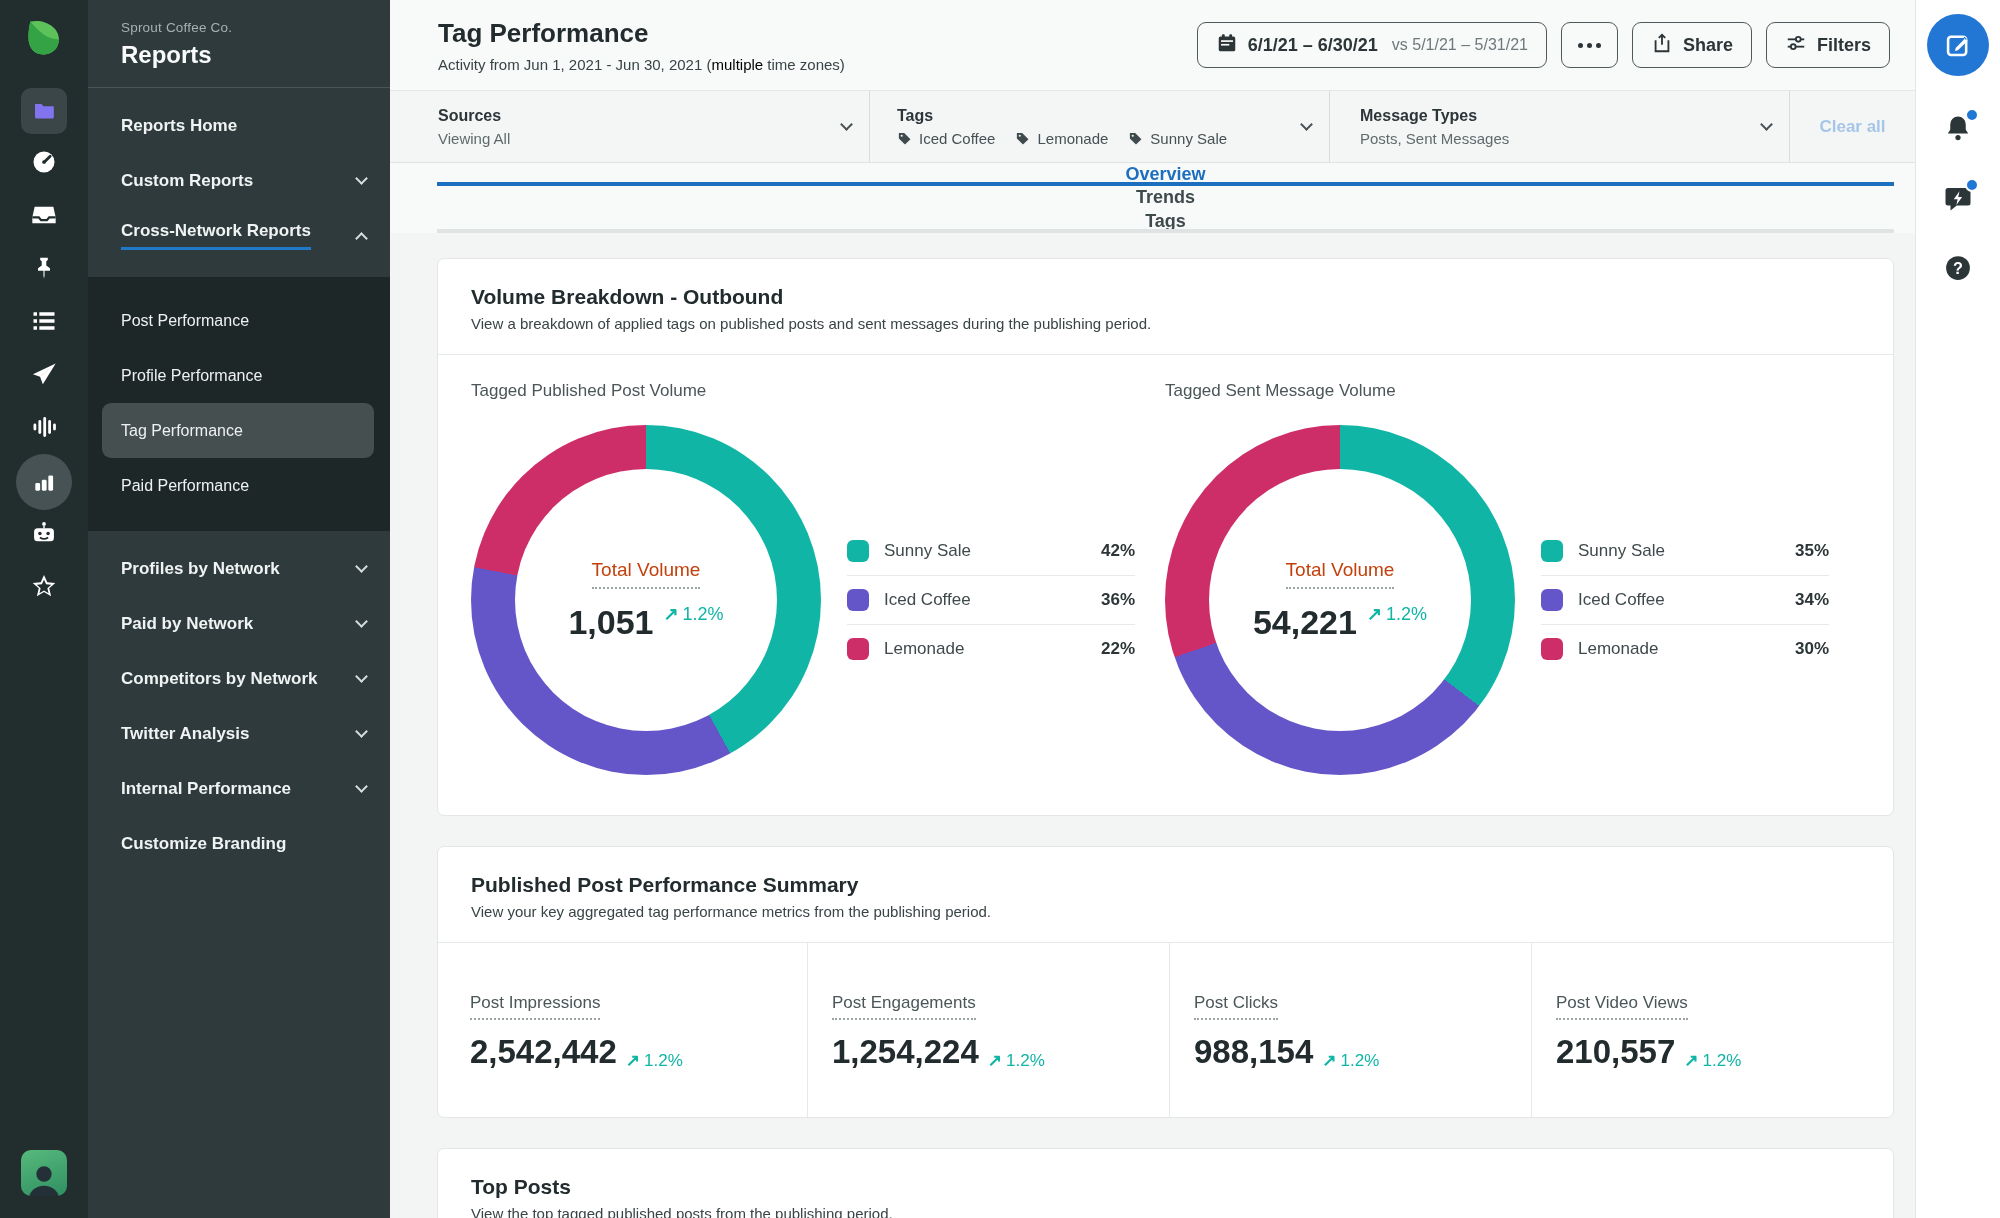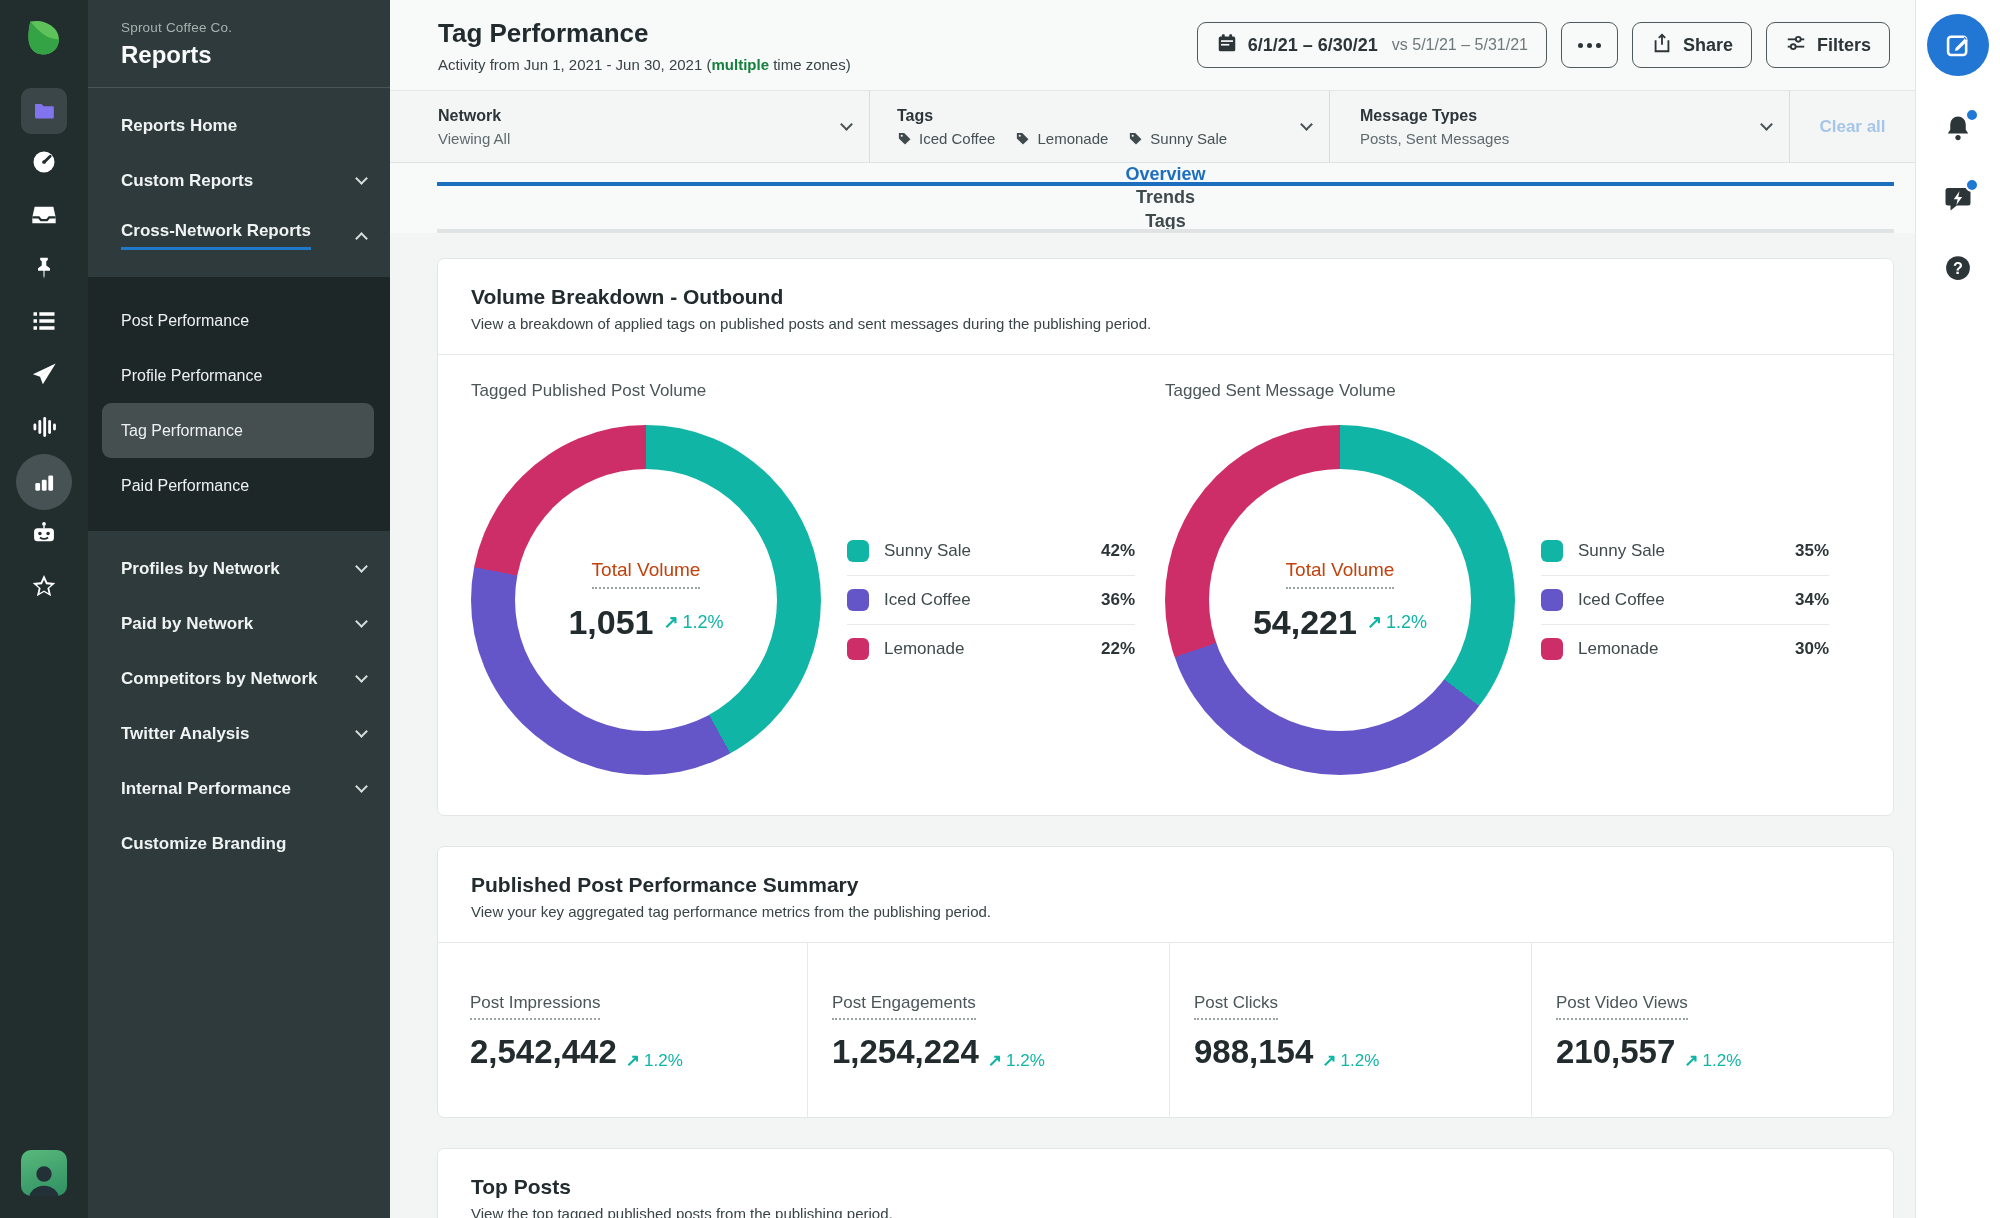--- a/index.html
+++ b/index.html
@@ -32,21 +32,21 @@
   .chev.up { transform:rotate(-135deg); margin-top:6px; }
   .subgroup { background:#1d2728; padding:16px 0 18px; }
   .sub-item { display:flex; align-items:center; height:55px; padding:0 24px 0 33px; font-size:16px; font-weight:normal; color:#eef1f1; cursor:pointer; }
   .sub-item.selected { background:#454f50; border-radius:9px; margin:0 16px 0 14px; padding-left:19px; }
 
   
   .main { flex:1; display:flex; flex-direction:column; min-width:0; }
   .topbar { height:90px; background:#f8f9f9; display:flex; align-items:center; padding:0 25px 0 48px; }
   .page-title { font-size:26px; font-weight:bold; color:#222b2d; }
   .page-sub { font-size:15px; color:#394446; margin-top:7px; }
-  .page-sub .lnk { color:#15803d; font-weight:bold; cursor:pointer; }
+  .page-sub .lnk { color:#000000; font-weight:normal; cursor:pointer; }
   .topbar-right { margin-left:auto; display:flex; align-items:center; gap:14px; }
   .btn { border:1.5px solid #4f5a5c; border-radius:9px; height:46px; display:flex; align-items:center; padding:0 18px; background:transparent; cursor:pointer; font-size:18px; font-weight:bold; color:#2c3537; gap:10px; }
   .btn .cmp { font-weight:normal; color:#6e797b; font-size:16px; margin-left:4px; }
   .btn.more { padding:0 16px; gap:4px; }
   .dot3 { width:5px; height:5px; border-radius:50%; background:#2c3537; }
 
   .filterbar { height:73px; background:#f4f5f5; border-top:1px solid #e4e6e6; border-bottom:1px solid #e0e3e3; display:flex; }
   .fcol { display:flex; align-items:center; cursor:pointer; border-right:1px solid #d9dcdc; }
   .fcol-inner { flex:1; padding:0 10px 0 0; }
   .fcol1 { width:480px; padding-left:48px; }
@@ -72,21 +72,21 @@
   .card-title { font-size:21px; font-weight:bold; color:#222b2d; }
   .card-desc { font-size:15px; color:#394446; margin-top:6px; }
 
   .charts-row { display:flex; padding:26px 34px 40px 33px; }
   .chart-col { flex:1; min-width:0; }
   .chart-title { font-size:17px; color:#4b5658; }
   .chart-body { display:flex; align-items:center; margin-top:24px; }
   .donut { width:350px; height:350px; border-radius:50%; position:relative; flex-shrink:0; }
   .donut-hole { position:absolute; left:44px; top:44px; width:262px; height:262px; border-radius:50%; background:#fff; display:flex; flex-direction:column; align-items:center; justify-content:center; }
   .tv-label { font-size:19px; color:#c2410c; border-bottom:2px dotted #9aa4a5; padding-bottom:6px; }
-  .tv-row { margin-top:14px; display:flex; align-items:center; gap:10px; }
+  .tv-row { margin-top:14px; display:flex; align-items:flex-start; gap:10px; }
   .tv-num { font-size:34px; font-weight:bold; color:#222b2d; }
   .delta { color:#10b5a5; font-size:18px; white-space:nowrap; }
   .delta .arr { font-weight:bold; margin-right:4px; }
   .legend { flex:1; margin:0 30px 0 26px; }
   .legend-row { display:flex; align-items:center; padding:13px 0; }
   .legend-row + .legend-row { border-top:1px solid #e8eaea; }
   .swatch { width:22px; height:22px; border-radius:6px; flex-shrink:0; }
   .legend-lbl { flex:1; margin-left:15px; font-size:17px; color:#3f4a4c; }
   .legend-pct { font-size:17px; font-weight:bold; color:#2c3537; }
 
@@ -331,21 +331,21 @@
               </svg>
           </span>
           <span>Filters</span>
         </button>
       </div>
     </div>
 
     <div class="filterbar">
       <div class="fcol fcol1">
         <div class="fcol-inner">
-          <div class="flabel">Network</div>
+          <div class="flabel">Sources</div>
           <div class="fvalue">Viewing All</div>
         </div>
         <span class="chev"></span>
       </div>
       <div class="fcol fcol2">
         <div class="fcol-inner">
           <div class="flabel">Tags</div>
           <div class="fchips">
             <span class="fchip">
               <svg width="15" height="15" viewBox="0 0 24 24">

